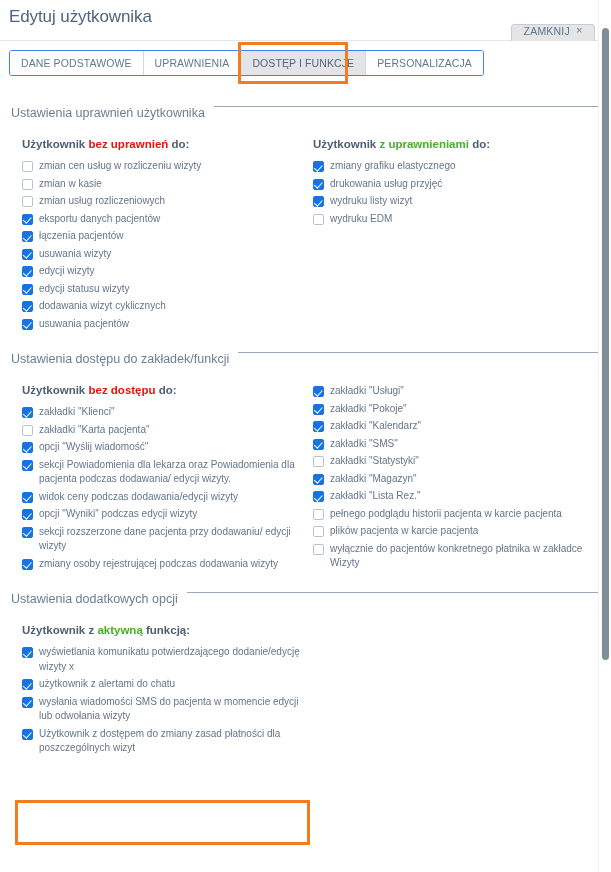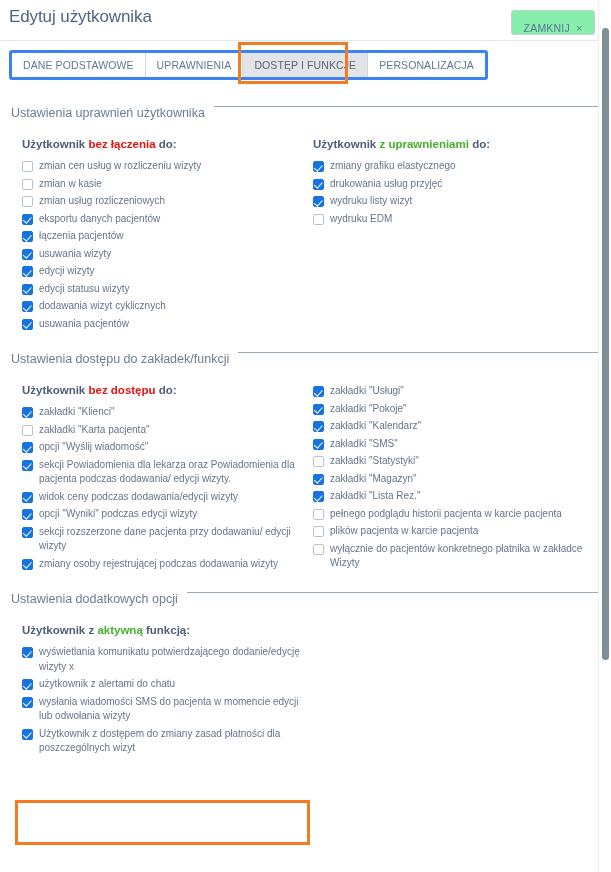--- a/index.html
+++ b/index.html
@@ -27,28 +27,28 @@
     position: absolute;
     left: 9px;
     top: 7px;
     font-size: 17px;
     color: #4d6580;
     letter-spacing: -0.1px;
   }
   .close-btn {
     position: absolute;
     right: 16px;
-    top: 10px;
+    top: 24px;
     width: 82px;
     height: 23px;
     border: 1px solid #c6cdd6;
     border-radius: 3px;
-    background: #86efac;
-    display: flex;
-    align-items: flex-end;
+    background: #e5e5e5;
+    display: flex;
+    align-items: flex-start;
     justify-content: center;
     gap: 6px;
     cursor: pointer;
   }
   .close-btn .label {
     font-size: 10.5px;
     color: #5b7694;
     letter-spacing: 0.2px;
   }
   .close-btn .x {
@@ -61,21 +61,21 @@
   .tabbar {
     position: relative;
     height: 47px;
     background: #ffffff;
   }
   .tabs {
     position: absolute;
     left: 9px;
     top: 9px;
     display: flex;
-    border: 3px solid #3b82f6;
+    border: 1px solid #3b82f6;
     border-radius: 3px;
     background: #ffffff;
     overflow: hidden;
     height: 24px;
   }
   .tab {
     display: flex;
     align-items: center;
     padding: 0 11px;
     font-size: 10.5px;
@@ -238,21 +238,21 @@
 </div>
 
 <div class="content" id="content-root">
     <div class="section">
       <div class="section-head">
         <div class="title">Ustawienia uprawnień użytkownika</div>
         <div class="rule"></div>
       </div>
       <div class="cols">
         <div class="col">
-          <div class="col-head"><span>Użytkownik </span><span class="kw-red">bez łączenia</span><span> do:</span></div>
+          <div class="col-head"><span>Użytkownik </span><span class="kw-red">bez uprawnień</span><span> do:</span></div>
           <label class="cb-row">
             <span class="box off"></span>
             <span class="txt">zmian cen usług w rozliczeniu wizyty</span>
           </label>
           <label class="cb-row">
             <span class="box off"></span>
             <span class="txt">zmian w kasie</span>
           </label>
           <label class="cb-row">
             <span class="box off"></span>

